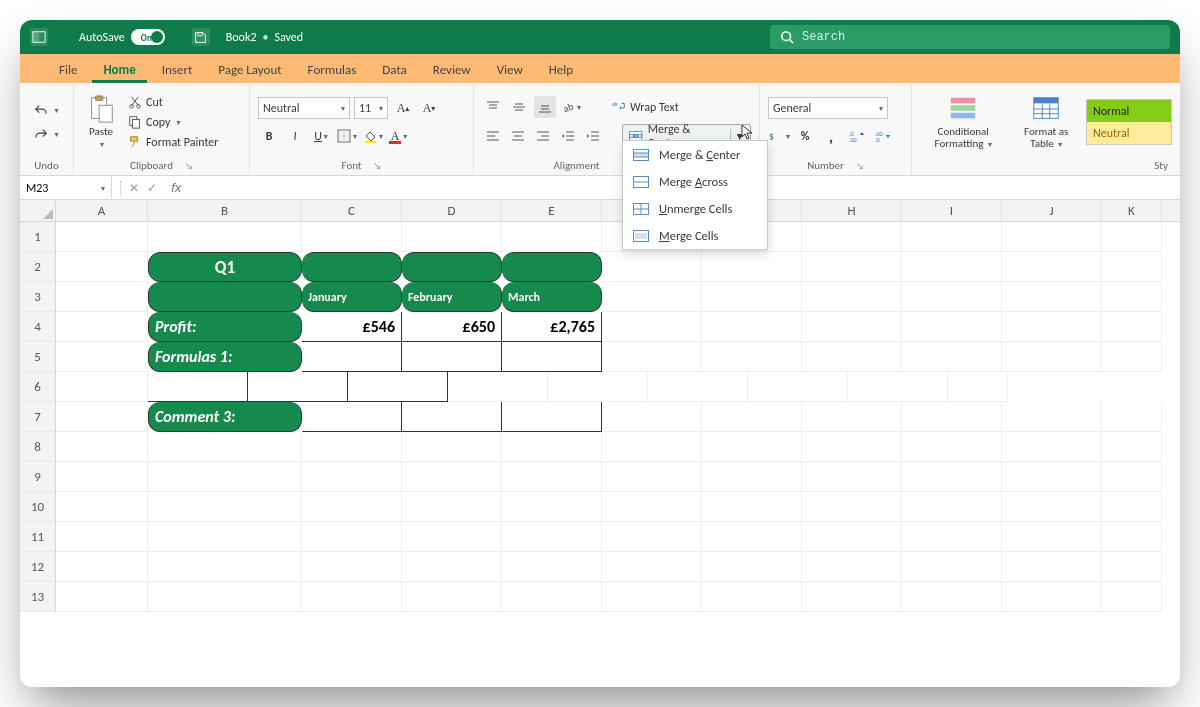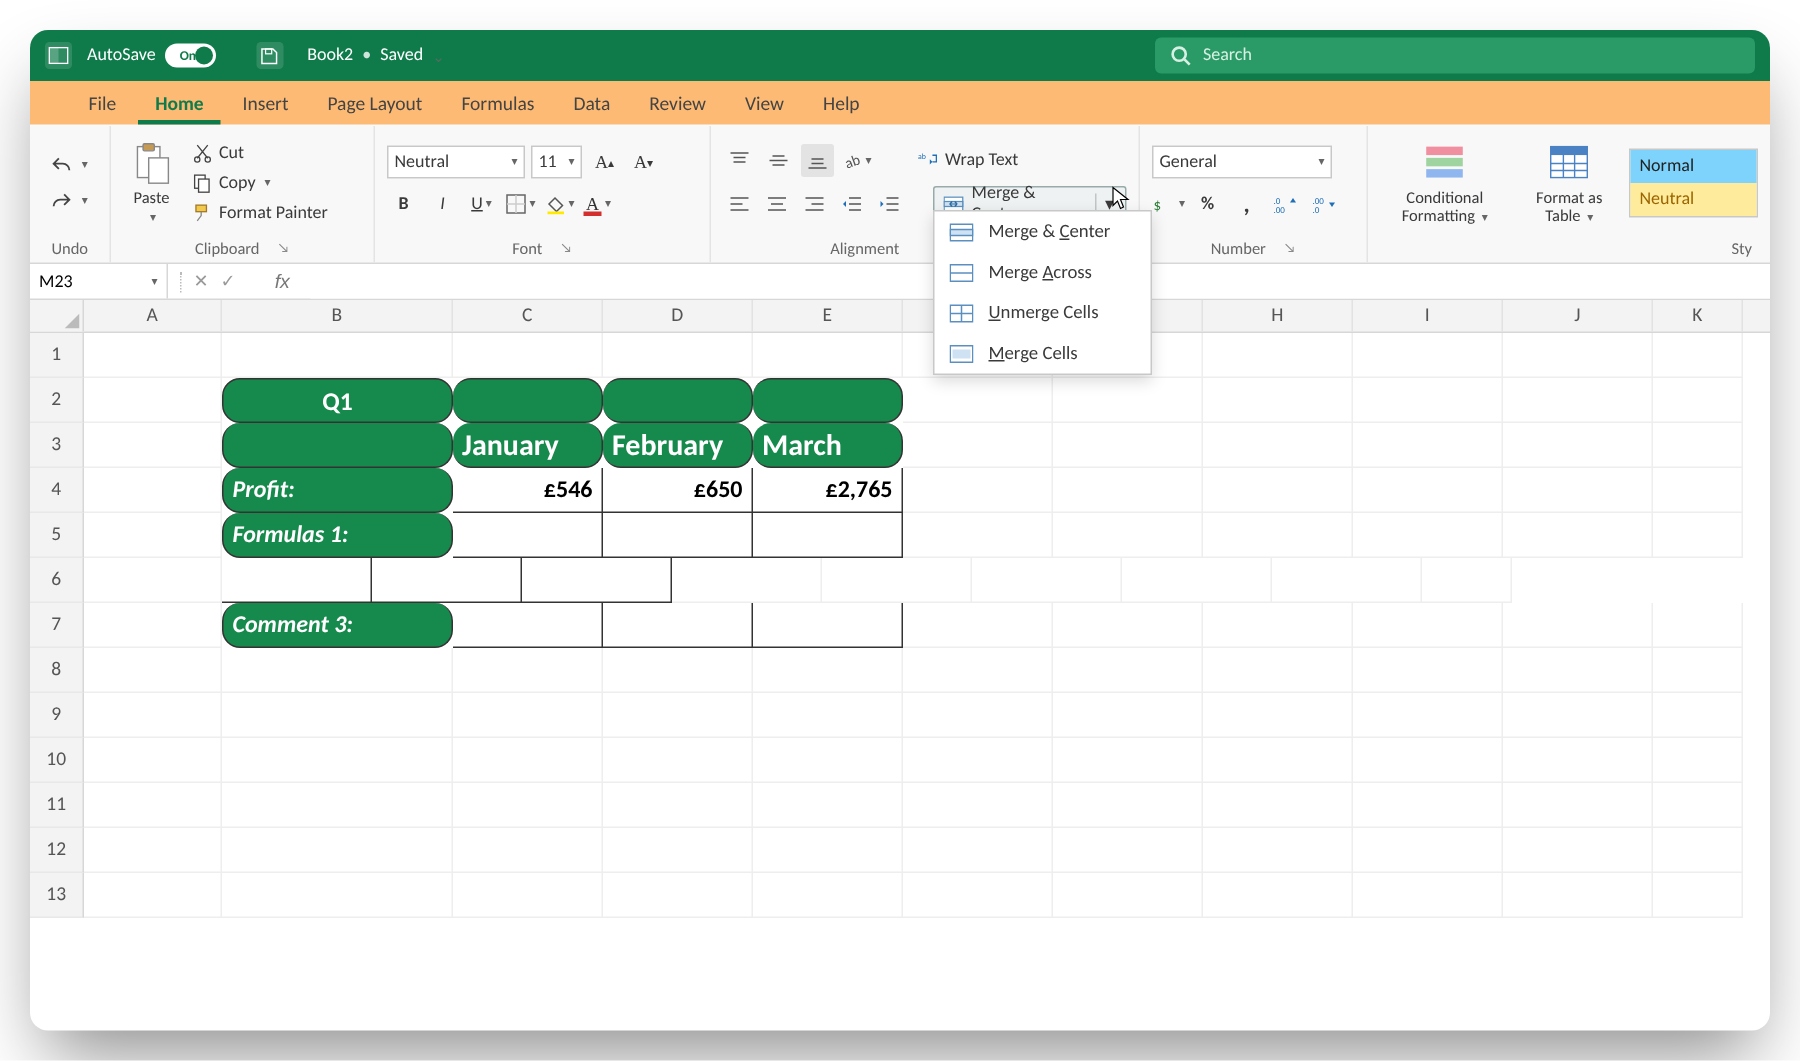--- a/index.html
+++ b/index.html
@@ -13,28 +13,28 @@
   }
 
   
   .titlebar {
     background: #0f7b4a; color: #fff; height: 34px;
     display: flex; align-items: center; font-size: 12px;
     padding: 0 10px;
   }
   .titlebar .left { display:flex; align-items:center; gap:10px; }
   .titlebar .xl-icon { width:18px; height:18px; background:#fff2; border-radius:3px; display:flex; align-items:center; justify-content:center; font-weight:700; font-size:11px; color:#fff; }
-  .autosave { display:flex; align-items:center; gap:6px; }
+  .autosave { display:flex; align-items:center; gap:6px;margin-left:21px; }
   .toggle { width:34px; height:16px; background:#fff; border-radius:10px; position:relative; }
   .toggle::after { content:""; width:12px; height:12px; background:#0f7b4a; border-radius:50%; position:absolute; right:2px; top:2px; }
   .save-icon { width:18px; height:18px; background:#fff2; border-radius:3px; display:flex; align-items:center; justify-content:center; font-size:11px; }
   .docinfo { margin-left:6px; display:flex; align-items:center; gap:4px; }
   .docinfo .dot::before { content:"•"; margin:0 2px; opacity:.8; }
   .docinfo .chev { font-size:10px; opacity:.8; }
-  .searchwrap { margin-left:auto; }
+  .searchwrap { margin-left:auto;font-family:Liberation Mono, monospace; }
   .searchbox {
     width:400px; height:24px; background:#2a9b67; border-radius:4px;
     display:flex; align-items:center; gap:8px; padding:0 10px; color:#d8f0e3;
     font-size:12px;
   }
   .searchbox svg { width:14px; height:14px; fill:none; stroke:#d8f0e3; stroke-width:2; }
 
   
   .tabbar { height:30px; background:#fdba74; display:flex; align-items:flex-end; padding-left:28px; font-size:13px; gap:4px; border-bottom:1px solid #fafafa; }
   .tab { padding:5px 11px 6px; color:#444; cursor:pointer; }
@@ -79,29 +79,29 @@
     position:absolute; top:56px; left:602px; width:146px;
     background:#fff; border:1px solid #c8c8c8; box-shadow:0 4px 10px rgba(0,0,0,.15);
     font-size:12.5px; z-index:30;
   }
   .merge-menu .mi { display:flex; align-items:center; gap:10px; padding:6px 10px; cursor:pointer; }
   .merge-menu .mi svg { width:16px; height:14px; }
   .merge-menu .mi span u { text-decoration:underline; }
 
   .style-cells { display:flex; flex-direction:column; border:1px solid #c8c8c8; }
   .style-cells .sc { width:84px; height:22px; display:flex; align-items:center; padding:0 6px; font-size:12px; }
-  .sc-normal { background:#7dd3fc; color:#222; }
+  .sc-normal { background:#84cc16; color:#222; }
   .sc-neutral { background:#ffeb9c; color:#9c6500; }
 
   
   .fxrow { height:24px; border-bottom:1px solid #d7d7d7; display:flex; align-items:center; font-size:12px; background:#fff; }
   .namebox { width:92px; height:100%; border-right:1px solid #d7d7d7; display:flex; align-items:center; padding:0 6px; gap:6px; }
   .namebox .nb-chev { font-size:8px; color:#666; margin-left:auto; }
   .fx-icons { display:flex; align-items:center; gap:8px; padding:0 8px; color:#9a9a9a; }
-  .fx-label { font-style:italic; font-family: Liberation Sans, sans-serif; font-size:13px; color:#777; margin-left:18px; margin-right:6px; }
+  .fx-label { font-style:italic; font-family: Liberation Sans, sans-serif; font-size:13px; color:#777; margin-left:6px; margin-right:6px; }
   .fx-input { flex:1; height:100%; border:none; outline:none; padding:0 4px; font-size:12px; }
 
   
   .sheet { flex:1; overflow:hidden; position:relative; font-size:13px; }
   .col-headers { display:flex; height:22px; background:#f3f3f3; border-bottom:1px solid #d7d7d7; position:relative; font-size:13px; color:#555; }
   .corner { width:36px; border-right:1px solid #d7d7d7; background:#f3f3f3; display:flex; align-items:flex-end; justify-content:flex-end; }
   .corner svg { width:10px; height:10px; fill:#bbb; margin:2px; }
   .ch { border-right:1px solid #e2e2e2; display:flex; align-items:center; justify-content:center; }
   .rows { display:flex; flex-direction:column; }
   .row { display:flex; height:30px; }
@@ -121,21 +121,21 @@
   .cJ { width:100px; }
   .cK { width:60px; }
 
   .hdr-green { background:#168a4c; color:#fff; font-weight:700; border-right:1px solid #0e6b3a; border-bottom:1px solid #0e6b3a;border-radius:12px; }
   .hdr-green.center { justify-content:center; font-size:17px; }
   .hdr-green.left { justify-content:flex-start; font-style:italic; font-size:16px; }
   .tcell { border:1px solid #333; border-top:none; border-left:none; }
   .tcell-top { border-top:1px solid #333; }
   .tcell-left { border-left:1px solid #333; }
   .data-strong { font-weight:700; font-size:16px; justify-content:flex-end; }
-  .month { font-weight:700; font-size:20px; justify-content:flex-start; }
+  .month { font-weight:700; font-size:12px; justify-content:flex-start; }
   
   
   u.k { text-decoration: underline; }
 </style>
 </head>
 <body>
 
 <div class="window">
 
   <div class="titlebar">

